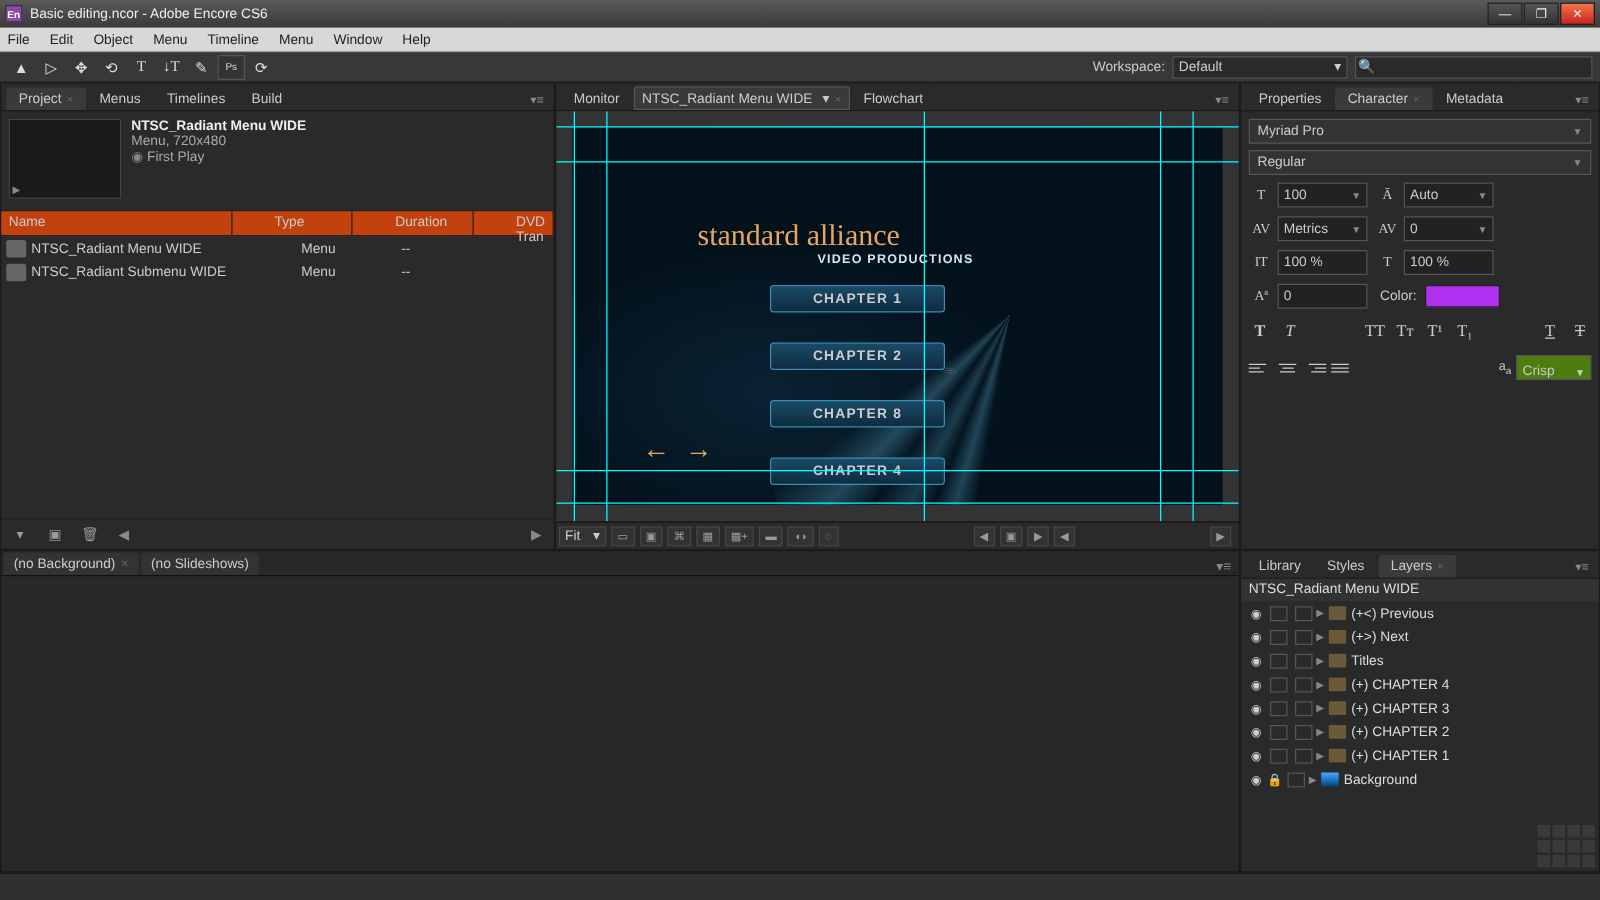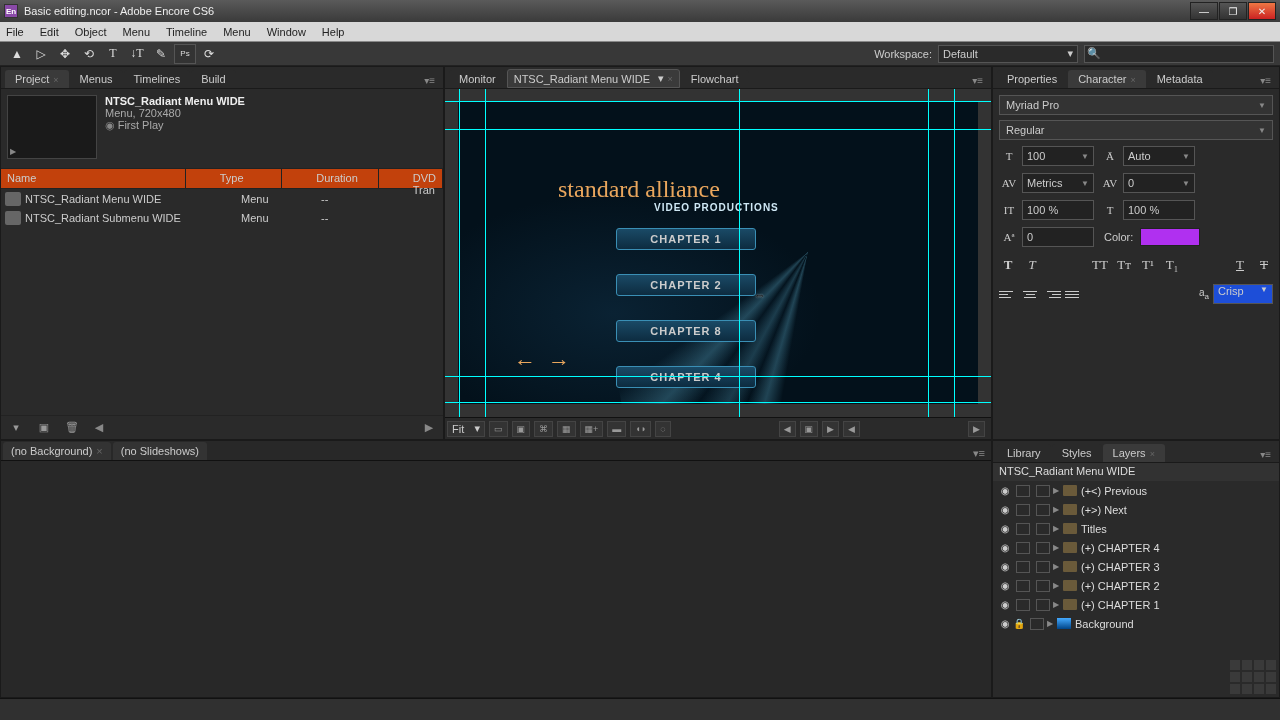--- a/index.html
+++ b/index.html
@@ -369,21 +369,21 @@
               <i style="width:14px;margin-left:auto"></i>
               <i style="width:9px;margin-left:auto"></i>
               <i style="width:12px;margin-left:auto"></i>
             </div>
           <div class="alignbtn">
               <i style="width:14px"></i>
               <i style="width:14px"></i>
               <i style="width:14px"></i>
             </div>
           <span class="aa">a<sub>a</sub></span>
-          <div class="field" style="width:60px;height:20px;background:#1d4ed8;border:1px solid #555;display:flex;align-items:flex-start;padding:0 4px;justify-content:space-between;">
+          <div class="field" style="width:60px;height:20px;background:#4d7c0f;border:1px solid #555;display:flex;align-items:flex-end;padding:0 4px;justify-content:space-between;">
               <span>Crisp</span>
               <span class="tri" style="font-size:8px">▼</span>
             </div>
         </div>
       </div>
     </div>
   </div>
 
   <div class="bottomrow">
     <div class="timeline-zone">

